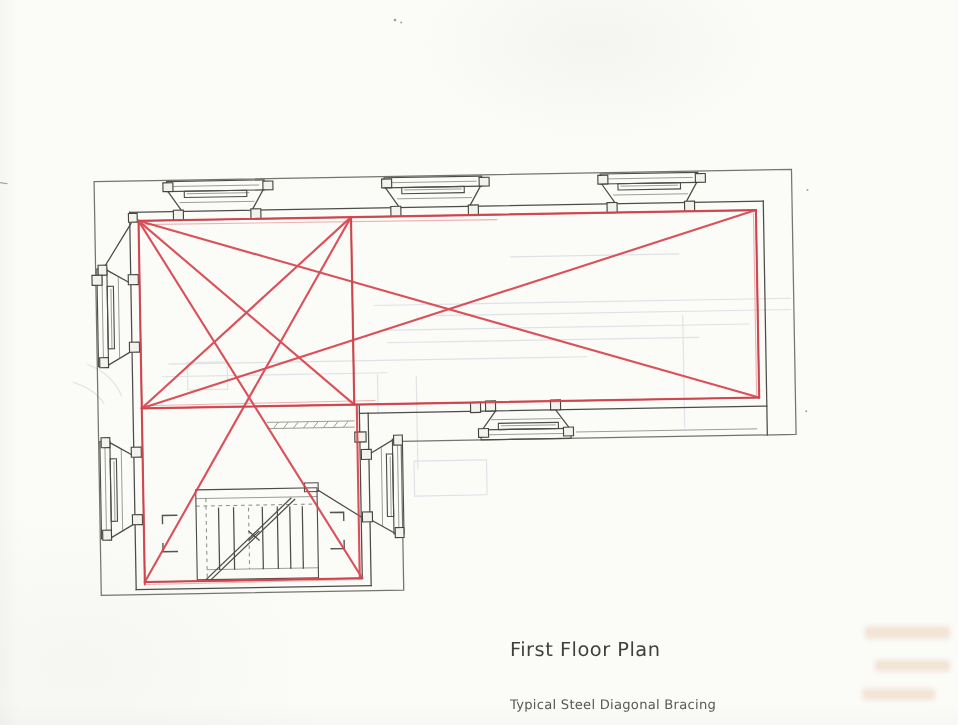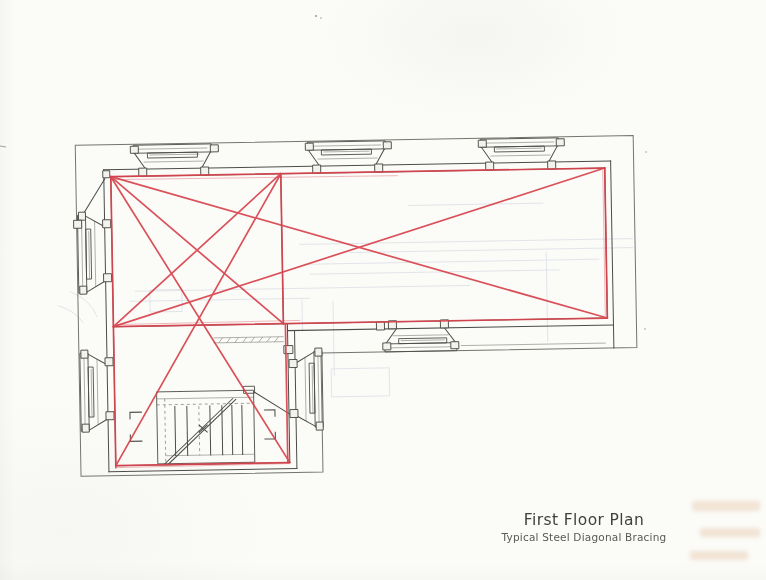--- a/index.html
+++ b/index.html
@@ -11,28 +11,28 @@
   .paper{
     position:absolute;inset:0;
     background:
       radial-gradient(220px 120px at 62% 6%, rgba(120,120,115,.05), rgba(0,0,0,0) 70%),
       radial-gradient(300px 200px at 8% 92%, rgba(120,120,120,.04), rgba(0,0,0,0) 70%),
       linear-gradient(90deg, rgba(140,140,135,.05), rgba(0,0,0,0) 2%),
       linear-gradient(0deg, rgba(140,140,135,.04), rgba(0,0,0,0) 3%);
   }
   svg.plan{position:absolute;left:0;top:0;}
   .title-block{
-    position:absolute;right:22px;top:511px;width:320px;
-    text-align:center;color:#454544;
+    position:absolute;right:38px;top:511px;width:320px;
+    text-align:left;color:#454544;
   }
   .title-block .main{
     font-size:15.5px;letter-spacing:.4px;color:#3f3f3e;line-height:1.25;
   }
   .title-block .sub{
-    font-size:10.5px;letter-spacing:.2px;color:#585855;line-height:1.35;
+    font-size:10.5px;letter-spacing:.2px;color:#585855;line-height:1.35;margin-top:27px;
   }
   .bleed-bar{
     position:absolute;background:rgba(208,146,88,.22);filter:blur(2px);border-radius:2px;
   }
   .b1{left:692px;top:501px;width:68px;height:10px;}
   .b2{left:700px;top:528px;width:60px;height:9px;}
   .b3{left:690px;top:551px;width:58px;height:9px;}
 </style>
 </head>
 <body>

